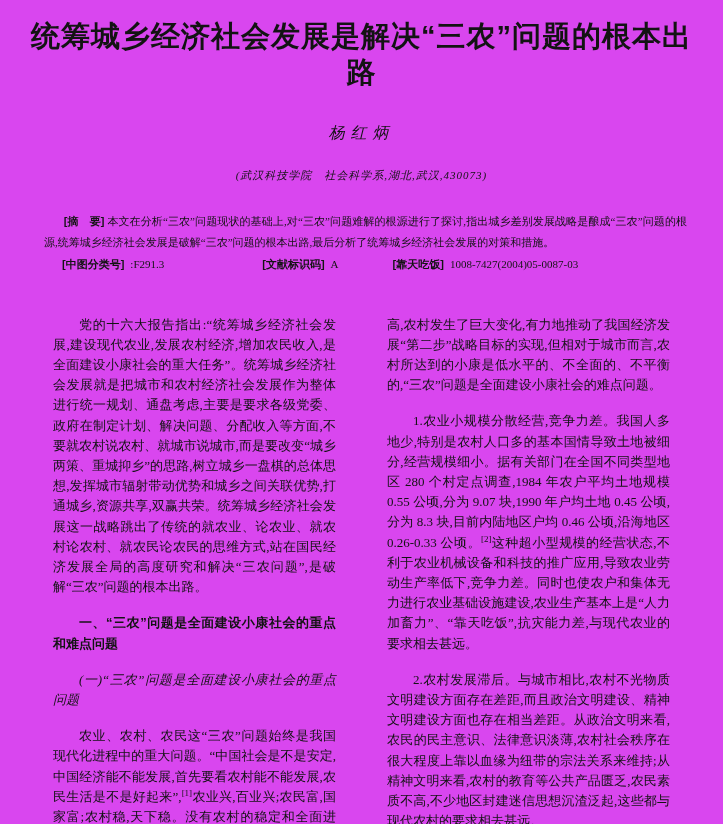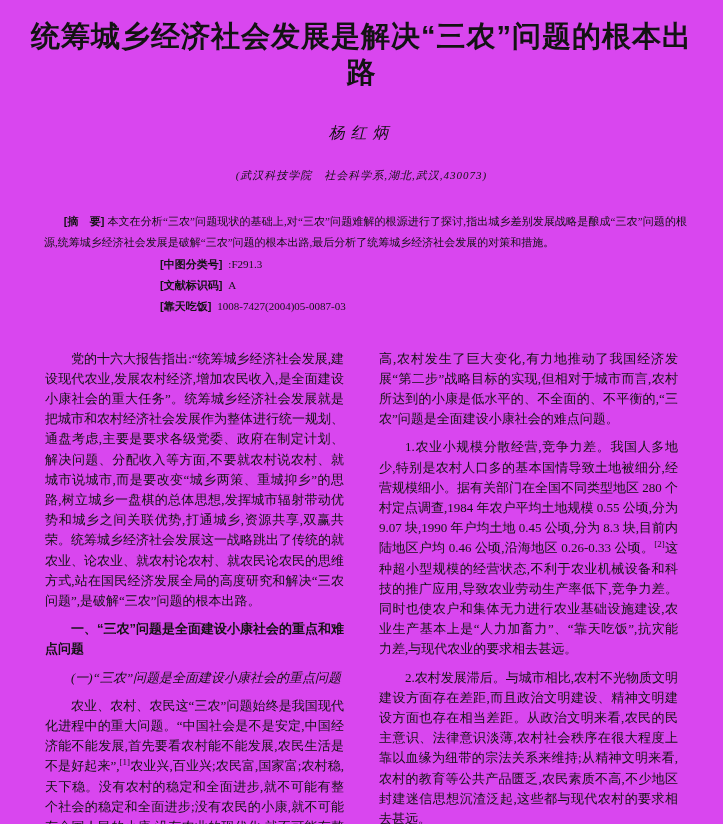--- a/index.html
+++ b/index.html
@@ -52,38 +52,37 @@
     font-family: "Liberation Sans", "DejaVu Sans", sans-serif;
     font-weight: bold;
   }
   .kw-row { padding-left: 18px; margin-top: 1px; }
   .meta-row {
     display: flex;
     align-items: baseline;
     padding-left: 18px;
     margin-top: 1px;
     white-space: nowrap;
-    flex-direction: column;
   }
   .meta-item { display: inline-block; }
   .meta-gap-1 { margin-left: 98px; }
   .meta-gap-2 { margin-left: 54px; }
   .meta-value { margin-left: 6px; }
   .columns {
     display: flex;
     gap: 19px;
     margin: 24px 37px 0;
   }
   .col {
     width: 315px;
     font-size: 13px;
     line-height: 20.2px;
     text-align: justify;
   }
-  .col p { margin: 8px; text-indent: 2em; }
+  .col p { margin: 16px; text-indent: 2em; }
   .col p.no-indent { text-indent: 0; }
   .sec-heading {
     font-family: "Liberation Sans", "DejaVu Sans", sans-serif;
     font-weight: bold;
   }
   .sub-heading { font-style: italic; }
   sup.ref {
     font-size: 9px;
     line-height: 0;
     vertical-align: super;

